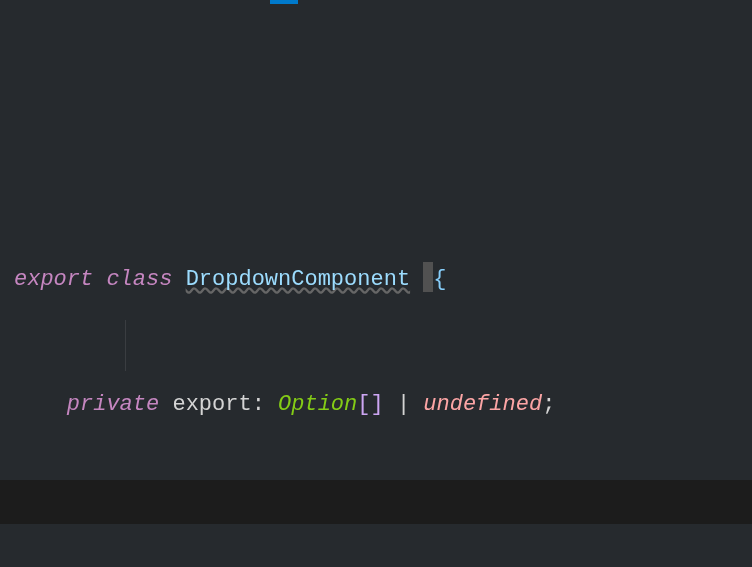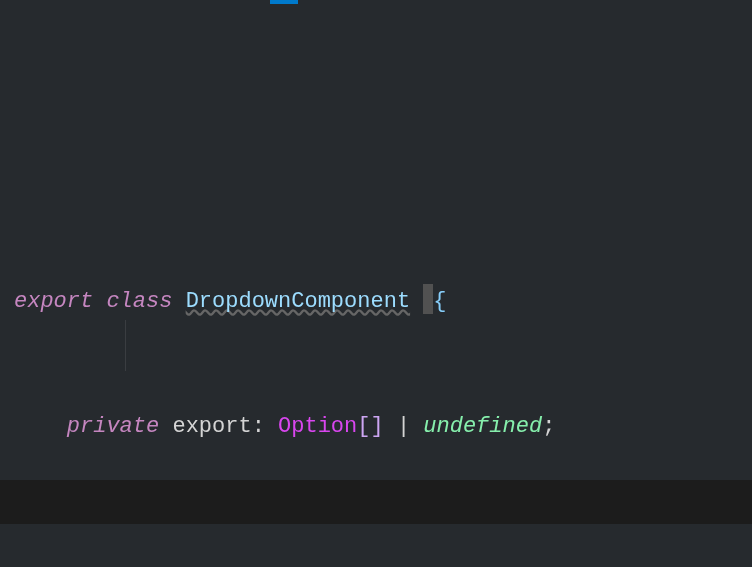--- a/index.html
+++ b/index.html
@@ -7,37 +7,37 @@
     background: #1e1e1e;
     width: 752px;
     height: 567px;
     font-family: Consolas, 'Courier New', monospace;
     font-size: 22px;
     overflow: hidden;
     position: relative;
   }
   .editor {
     background: #262a2e;
-    padding: 72px 0 0 14px;
+    padding: 50px 0 0 14px;
     width: 100%;
     height: 100%;
     line-height: 1.9;
     white-space: pre;
     position: relative;
   }
   .line { display: block; white-space: pre; }
   .tok-keyword { color: #c586c0; font-style: italic; }
   .tok-modifier { color: #c586c0; font-style: italic; margin-top: 24px; }
   .tok-class { color: #9cdcfe; text-decoration: underline wavy #666; text-decoration-skip-ink: none; }
   .tok-ident { color: #d4d4d4; }
-  .tok-type { color: #d946ef; }
+  .tok-type { color: #84cc16; font-style: italic; }
   .tok-punct { color: #d4d4d4; }
   .tok-brace { color: #87cefa; }
   .tok-arr { color: #cda6f3; }
-  .tok-undefined { color: #86efac; font-style: italic; }
+  .tok-undefined { color: #fca5a5; font-style: italic; }
   .indent-guide {
     border-left: 1px solid #3a3d41;
     display: inline-block;
     height: 2.3em;
     vertical-align: top;
     position: absolute;
     left: 125px;
     top: 320px;
   }
   .highlight-line {

